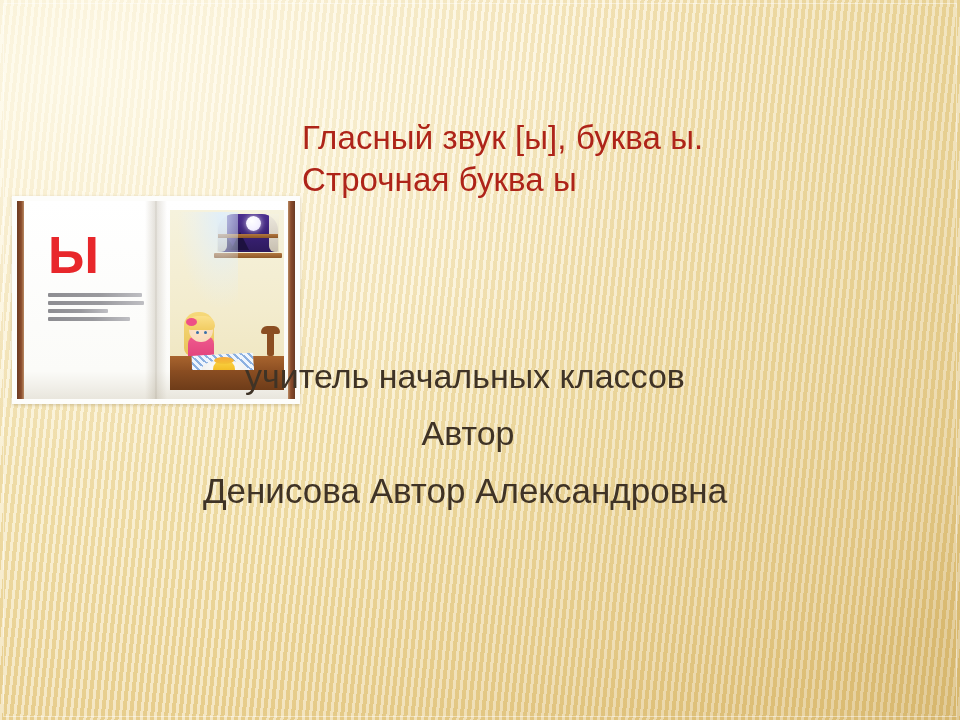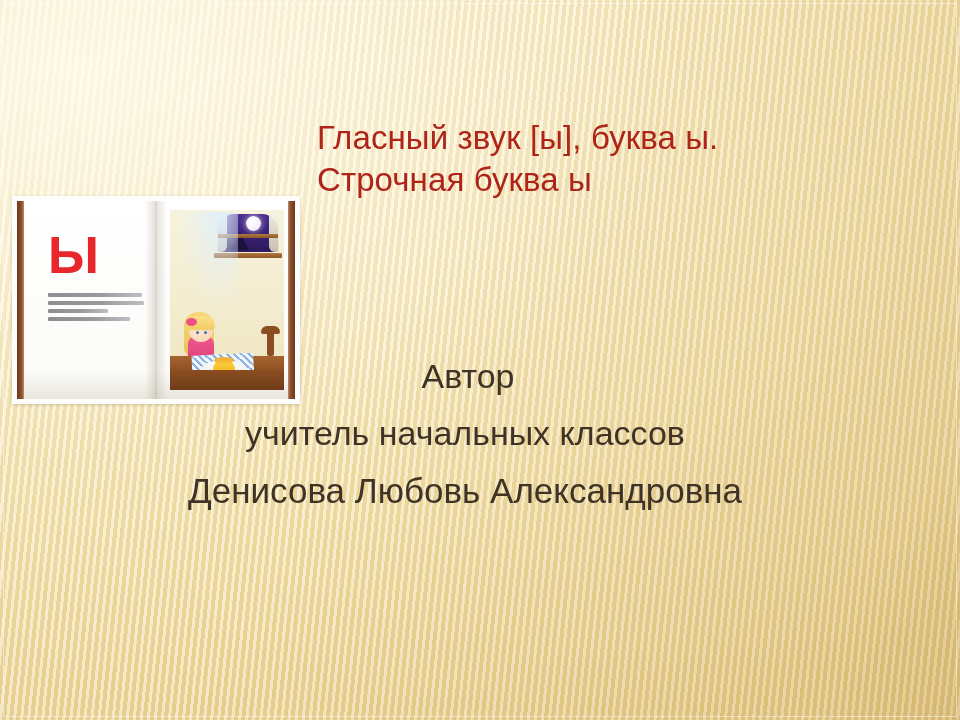--- a/index.html
+++ b/index.html
@@ -47,21 +47,21 @@
   .bg-frame {
     position: absolute;
     left: 3px; top: 3px; right: 3px; bottom: 3px;
     border: 1px solid rgba(255,255,255,0.45);
     pointer-events: none;
   }
 
   
   .title {
     position: absolute;
-    left: 317px;
+    left: 302px;
     top: 117px;
     width: 620px;
     color: #ae2419;
     font-size: 33px;
     line-height: 42px;
     letter-spacing: 0.1px;
     white-space: pre-line;
   }
 
   
@@ -461,18 +461,18 @@
             <div class="table-front"></div>
           </div>
         </div>
 
         <div class="fold"></div>
       </div>
     </div>
   </div>
 
   <div class="body-block">
+    <div class="body-line l1">учитель начальных классов</div>
     <div class="body-line l0">Автор</div>
-    <div class="body-line l1">учитель начальных классов</div>
-    <div class="body-line l3">Денисова Любовь Александровна</div>
+    <div class="body-line l3">Денисова Автор Александровна</div>
   </div>
 
 </div>
 
 </body></html>

